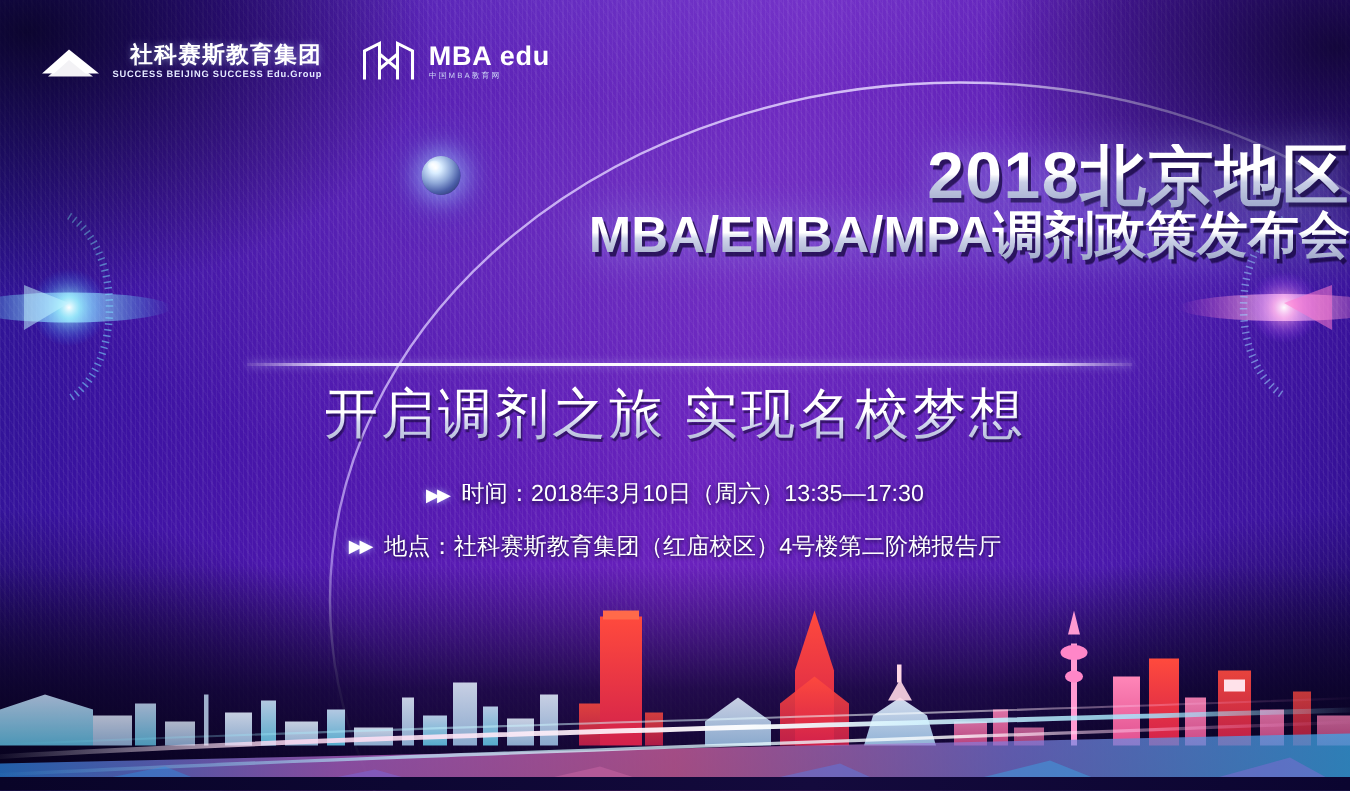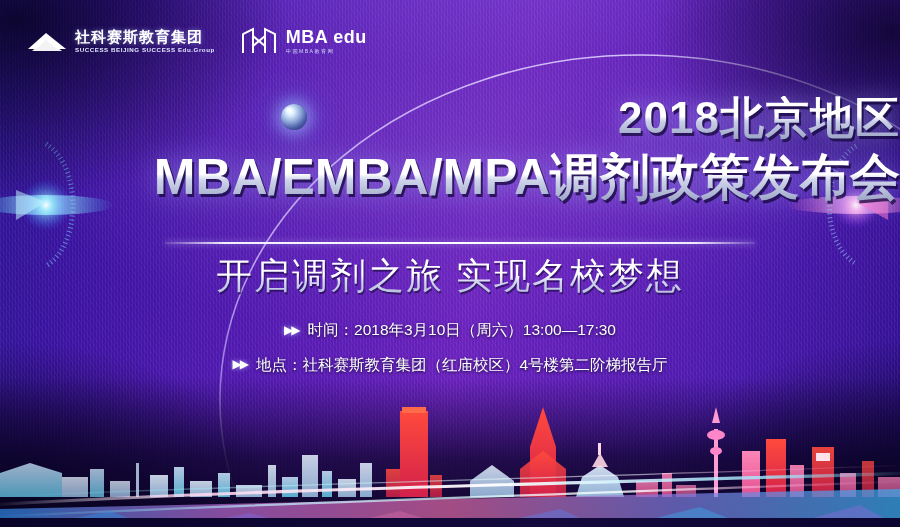--- a/index.html
+++ b/index.html
@@ -74,41 +74,41 @@
   .flare-right{right:-26px;top:140px;width:150px;height:130px;}
 
   
   .logos{position:absolute;left:26px;top:26px;display:flex;align-items:center;gap:24px;z-index:8;}
   .logo{display:flex;align-items:center;gap:7px;}
   .logo-mark{flex:0 0 auto;}
   .logo-txt{display:flex;flex-direction:column;line-height:1;}
   .logo-cn{
     color:#ffffff;font-size:15px;font-weight:bold;letter-spacing:1px;
     text-shadow:0 0 5px rgba(190,210,255,0.5);
+    text-align:right;
   }
   .logo-en{
     color:#e4e8ff;font-size:6.2px;font-weight:bold;letter-spacing:0.55px;margin-top:3px;
     white-space:nowrap;
   }
   .logo-b-cn{color:#ffffff;font-size:18px;font-weight:bold;letter-spacing:0.5px;}
   .logo-b-en{color:#cdd4f5;font-size:5.2px;letter-spacing:1.4px;margin-top:3px;white-space:nowrap;}
 
   
   .title-wrap{position:absolute;left:0;right:0;top:96px;text-align:right;z-index:6;}
   .title1{
     font-size:44px;font-weight:bold;letter-spacing:1px;line-height:1;
     color:#eef1fa;
     background:linear-gradient(180deg,#ffffff 0%,#ffffff 46%,#c9cfe6 58%,#9aa3c4 100%);
     -webkit-background-clip:text;background-clip:text;-webkit-text-fill-color:transparent;
     filter:drop-shadow(2px 3px 0 rgba(20,6,60,0.75)) drop-shadow(0 0 12px rgba(170,190,255,0.45));
     display:inline-block;
   }
   .title2{
-    margin-top:12px;
-    font-size:50px;font-weight:bold;letter-spacing:0px;line-height:1;
+    font-size:34px;font-weight:bold;letter-spacing:0px;line-height:1;
     background:linear-gradient(180deg,#ffffff 0%,#ffffff 44%,#cfd5ea 56%,#9ba4c6 100%);
     -webkit-background-clip:text;background-clip:text;-webkit-text-fill-color:transparent;
     filter:drop-shadow(2px 3px 0 rgba(20,6,60,0.75)) drop-shadow(0 0 14px rgba(170,190,255,0.40));
     display:inline-block;white-space:nowrap;
   }
 
   .rule{
     position:absolute;left:165px;top:242px;width:590px;height:2px;z-index:6;
     background:linear-gradient(90deg, rgba(255,255,255,0.15) 0%, #f2eeff 10%, #ffffff 50%, #efe9ff 90%, rgba(255,255,255,0.15) 100%);
     box-shadow:0 0 6px rgba(200,200,255,0.6);
@@ -243,21 +243,21 @@
     <div><span class="title2">MBA/EMBA/MPA调剂政策发布会</span></div>
   </div>
 
   <div class="rule"></div>
 
   <div class="slogan">开启调剂之旅  实现名校梦想</div>
 
   <div class="info">
     <div class="info-row">
       <span class="arrows">▶▶</span>
-      <span>时间：2018年3月10日（周六）13:00—17:30</span>
+      <span>时间：2018年3月10日（周六）13:35—17:30</span>
     </div>
     <div class="info-row">
       <span class="arrows">▶▶</span>
       <span>地点：社科赛斯教育集团（红庙校区）4号楼第二阶梯报告厅</span>
     </div>
   </div>
 
   <svg class="skyline" viewBox="0 0 900 150" preserveAspectRatio="none">
     <defs>
       <linearGradient id="skyDark" x1="0" y1="0" x2="0" y2="1">

